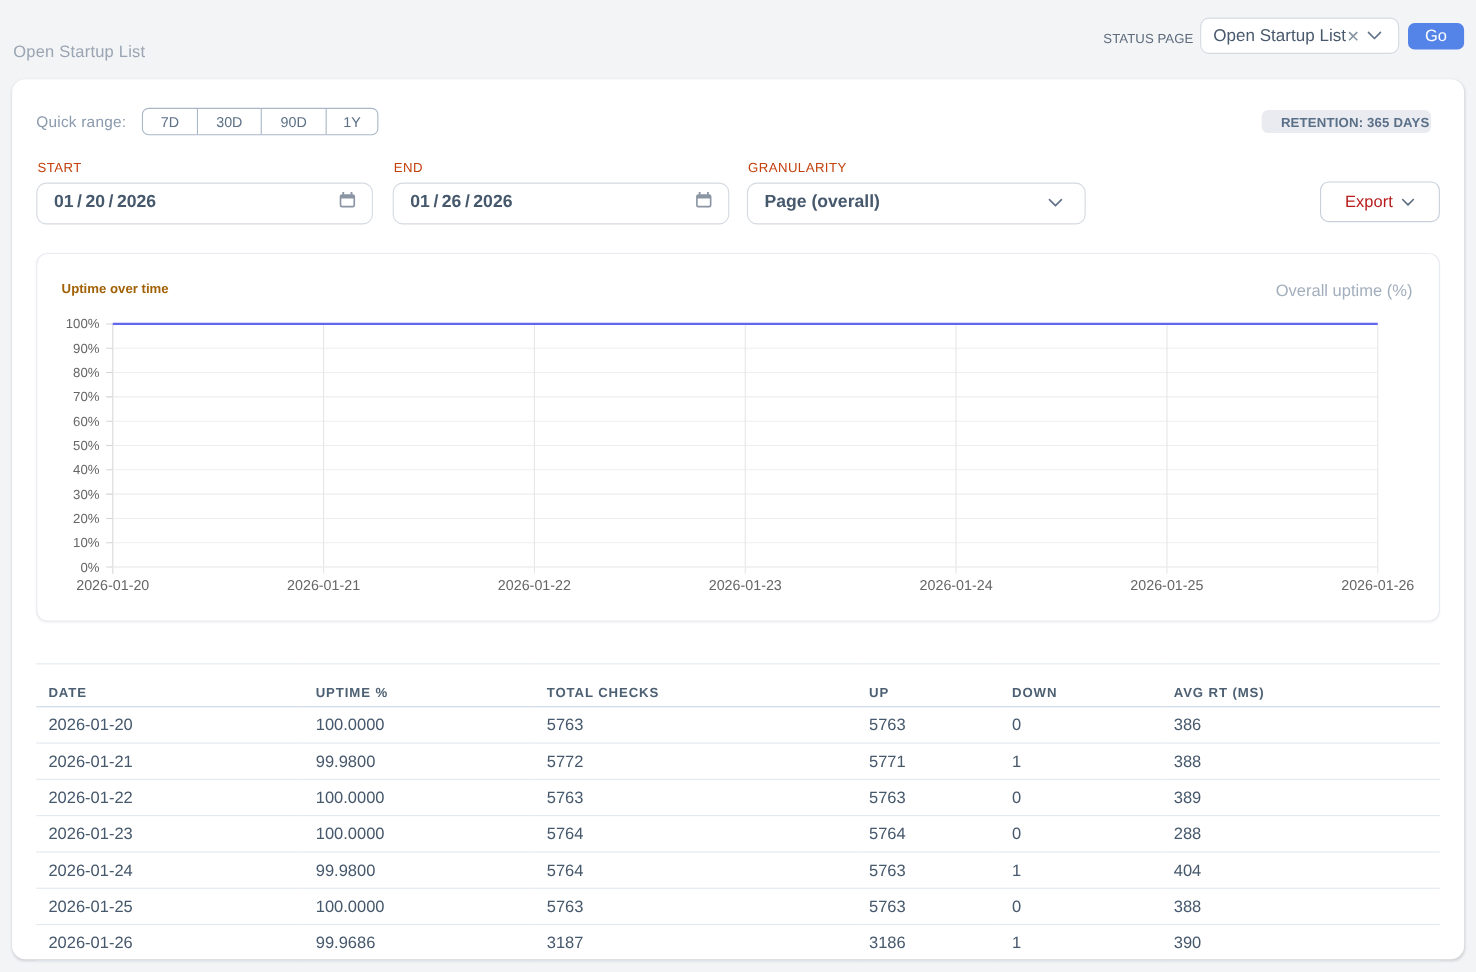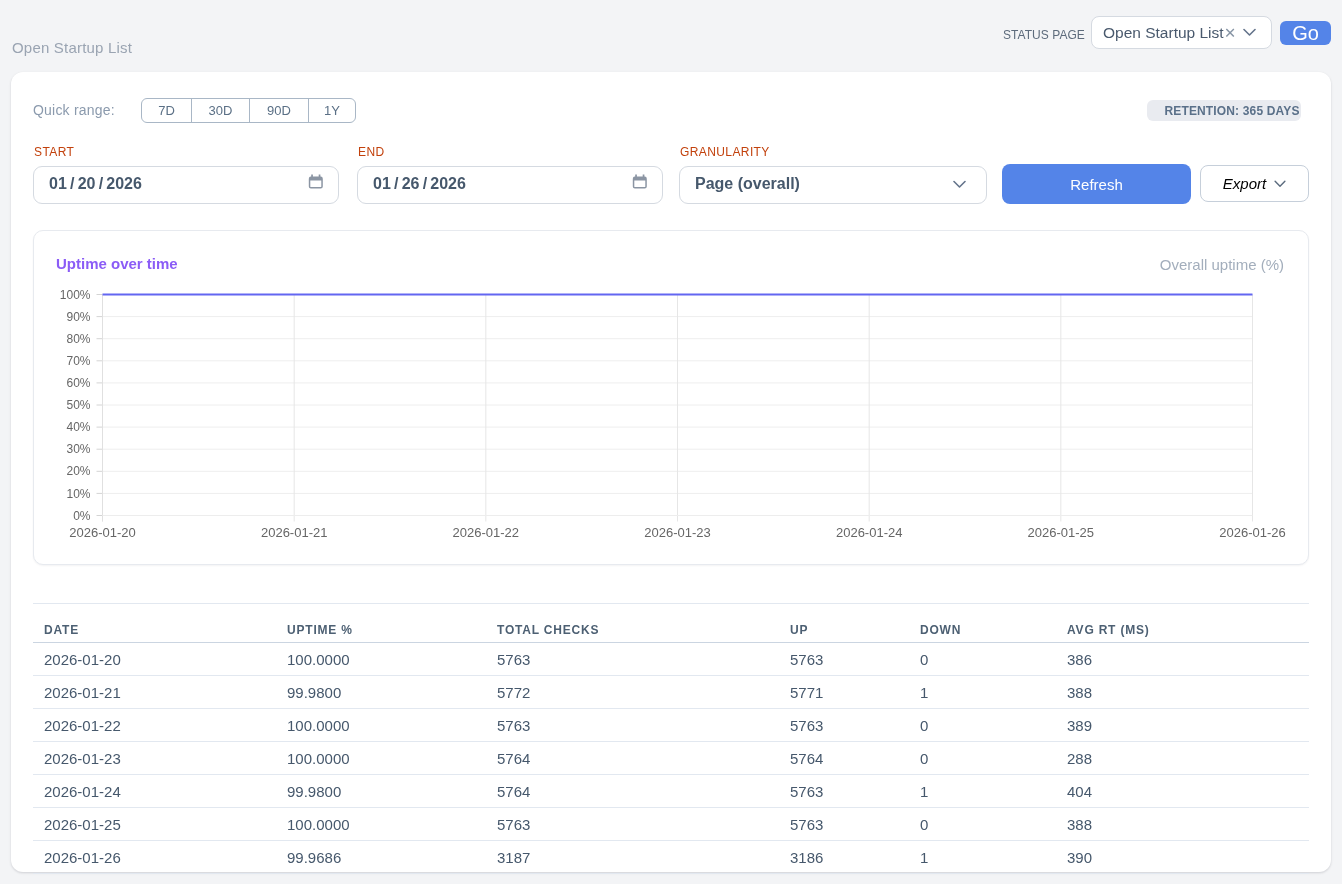--- a/index.html
+++ b/index.html
@@ -7,40 +7,40 @@
   .abs { position:absolute; }
   #page { position:relative; width:1342px; height:884px; }
 
   
   #title { left:11px; top:10px; font-size:25px; font-weight:400; color:#3d4e63; letter-spacing:0.9px; -webkit-text-stroke:0.55px #3d4e63; }
   #subtitle { left:12px; top:39px; font-size:15px; color:#9aa4b2; letter-spacing:0.2px; }
   #sp-label { left:1003px; top:28px; font-size:12px; color:#5d6b7c; letter-spacing:0.05px; }
   #sp-select { left:1091px; top:16px; width:181px; height:33px; background:#fff; border:1px solid #d5dae1; border-radius:8px; }
   #sp-text { left:1103px; top:24px; font-size:15.5px; color:#49596d; }
   #sp-x { left:1224px; top:25px; font-size:14.5px; color:#8795a5; }
-  #go { left:1280px; top:21px; width:51px; height:24px; background:#5484e8; border-radius:6px; color:#fff; font-size:20px; text-align:center; line-height:24px; }
+  #go { left:1280px; top:21px; width:51px; height:24px; background:#5484e8; border-radius:6px; color:#fff; font-size:15px; text-align:center; line-height:24px; }
 
   
   #card { left:11px; top:72px; width:1320px; height:800px; background:#fff; border-radius:12px; box-shadow:0 1px 2px rgba(16,24,40,.06), 0 1px 3px rgba(16,24,40,.1); }
 
   #qr-label { left:22px; top:30px; font-size:14px; color:#8b9aad; letter-spacing:0.2px; }
-  #seg { left:118px; top:26px; height:25px; display:flex; border:1px solid #a9b7c6; border-radius:6px; background:#fff;margin-left:12px; }
+  #seg { left:118px; top:26px; height:25px; display:flex; border:1px solid #a9b7c6; border-radius:6px; background:#fff; }
   .seg-btn { font-size:13px; color:#5b7086; display:flex; align-items:center; justify-content:center; }
   .seg-btn + .seg-btn { border-left:1px solid #a9b7c6; }
   #badge { left:1136px; top:28px; width:154px; height:21px; background:#e9ebf0; border-radius:6px; font-size:12px; font-weight:700; color:#5a7089; letter-spacing:0.15px; text-align:center; line-height:22px;padding-left:16px; }
 
   .flabel { top:73px; font-size:12px; color:#c2410c; letter-spacing:0.4px; }
   .finput { top:94px; height:38px; background:#fff; border:1px solid #d5dae1; border-radius:9px; }
   .ftext { top:103px; font-size:16px; color:#46586c;font-weight:bold; }
   #refresh { left:991px; top:92px; width:189px; height:40px; background:#5484e8; border-radius:8px; color:#fff; font-size:15px; display:flex; align-items:center; justify-content:center; }
-  #export { left:1189px; top:93px; width:109px; height:37px; background:#fff; border:1px solid #c6cfda; border-radius:8px; color:#000000; font-size:15px; display:flex; align-items:center; justify-content:center; gap:8px;font-style:italic; }
+  #export { left:1189px; top:93px; width:109px; height:37px; background:#fff; border:1px solid #c6cfda; border-radius:8px; color:#b91c1c; font-size:15px; display:flex; align-items:center; justify-content:center; gap:8px; }
 
   
   #chart-card { left:22px; top:158px; width:1276px; height:335px; background:#fff; border:1px solid #e7eaef; border-radius:10px; box-shadow:0 1px 2px rgba(16,24,40,.05); }
-  #chart-title { left:22px; top:24px; font-size:15px; font-weight:700; color:#8b5cf6; }
+  #chart-title { left:22px; top:24px; font-size:12px; font-weight:700; color:#a16207; }
   #chart-right { right:24px; top:25px; font-size:15px; color:#a3aebc; }
 
   
   #tblwrap { left:22px; top:507px; width:1276px; }
   table { width:1276px; border-collapse:collapse; table-layout:fixed;margin-top:24px; }
   th { height:39px; font-size:12px; font-weight:700; color:#4d6073; letter-spacing:0.8px; text-align:left; vertical-align:bottom; padding:0 0 5px 11px; border-top:1px solid #e2e8f0; border-bottom:1px solid #cbd5e1; }
   td { height:33px; font-size:15px; color:#46586c; text-align:left; padding:0 0 0 11px; border-bottom:1px solid #e2e8f0; }
 </style>
 </head>
 <body>
@@ -82,21 +82,20 @@
         <path fill="#8b95a3" d="M3.2 0.6 h1.7 v2.4 h-1.7 z M10.7 0.6 h1.7 v2.4 h-1.7 z"></path>
         <path fill="#8b95a3" fill-rule="evenodd" d="M2.9 2.6 h9.8 a2.1 2.1 0 0 1 2.1 2.1 v7.8 a2.1 2.1 0 0 1 -2.1 2.1 h-9.8 a2.1 2.1 0 0 1 -2.1 -2.1 v-7.8 a2.1 2.1 0 0 1 2.1 -2.1 z M2.3 6.4 v6 a0.7 0.7 0 0 0 0.7 0.7 h9.6 a0.7 0.7 0 0 0 0.7 -0.7 v-6 z"></path>
       </svg>
 
     <div class="abs finput" style="left:668px; width:308px"></div>
     <div class="abs ftext" style="left:684px">Page (overall)</div>
     <svg class="abs" style="left:942px; top:108px" width="13" height="9" viewBox="0 0 13 9" fill="none">
         <path d="M1 1.5 L6.5 7 L12 1.5" stroke="#64748b" stroke-width="1.6" stroke-linecap="round" stroke-linejoin="round"></path>
       </svg>
 
-    <div class="abs" id="refresh">Refresh</div>
     <div class="abs" id="export">Export
       <svg width="12" height="8" viewBox="0 0 13 9" fill="none">
           <path d="M1 1.5 L6.5 7 L12 1.5" stroke="#5b6b7e" stroke-width="1.6" stroke-linecap="round" stroke-linejoin="round"></path>
         </svg>
     </div>
 
     <div class="abs" id="chart-card">
       <div class="abs" id="chart-title">Uptime over time</div>
       <div class="abs" id="chart-right">Overall uptime (%)</div>
       <svg class="abs" style="left:0; top:0" width="1274" height="333" viewBox="0 0 1274 333">

